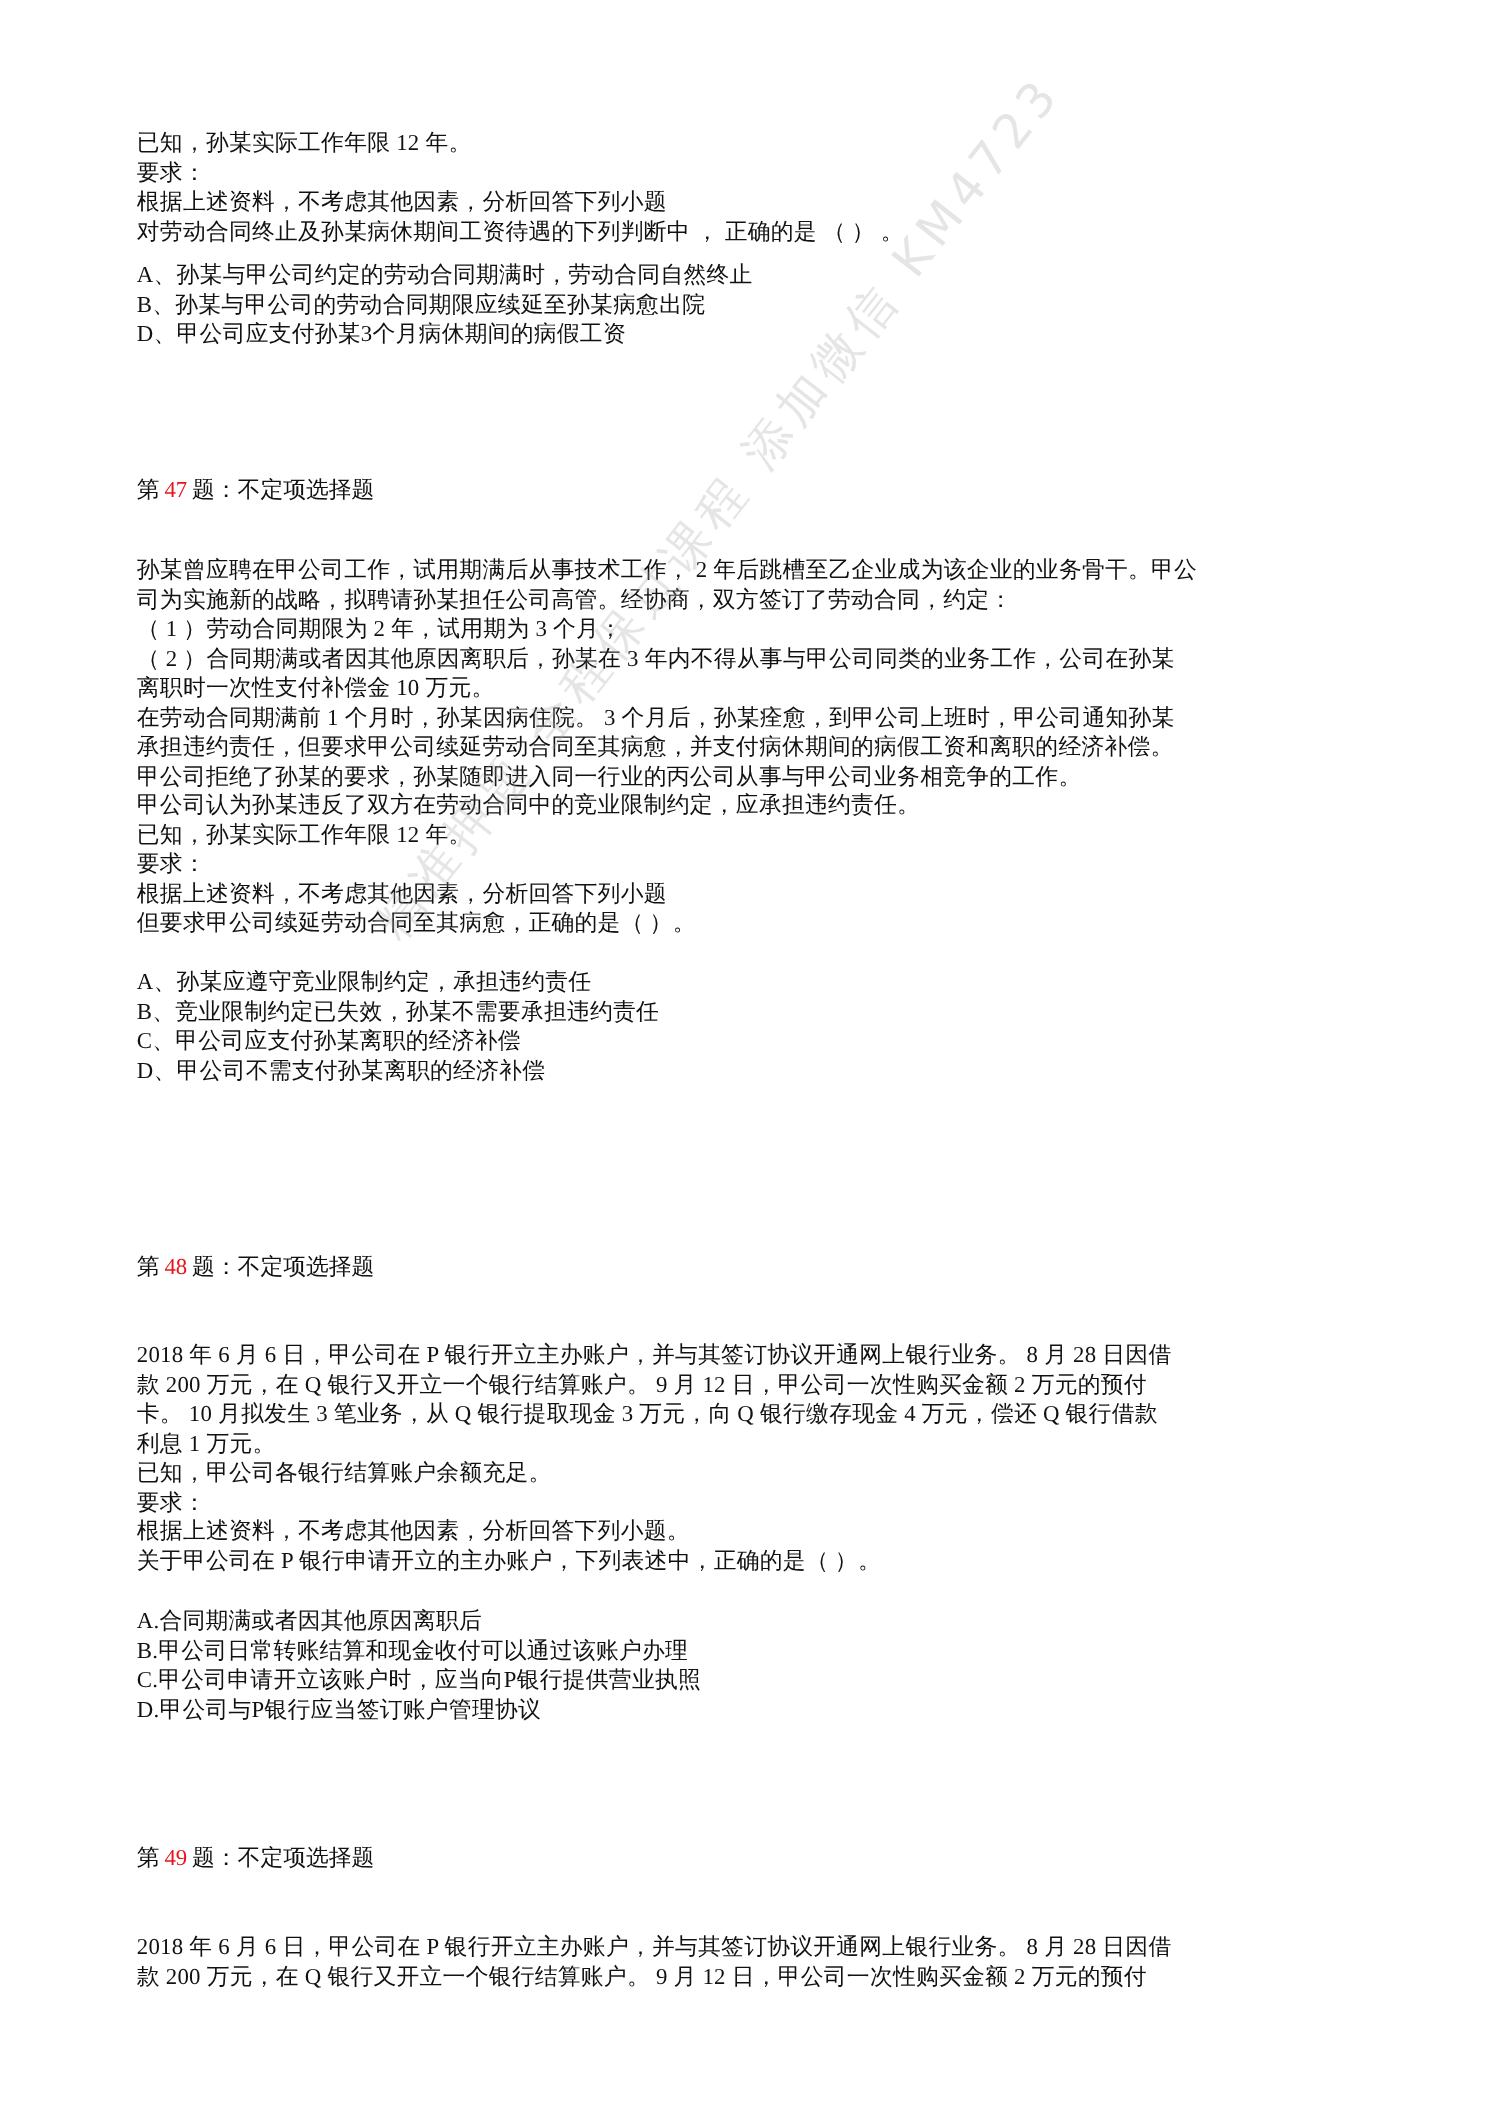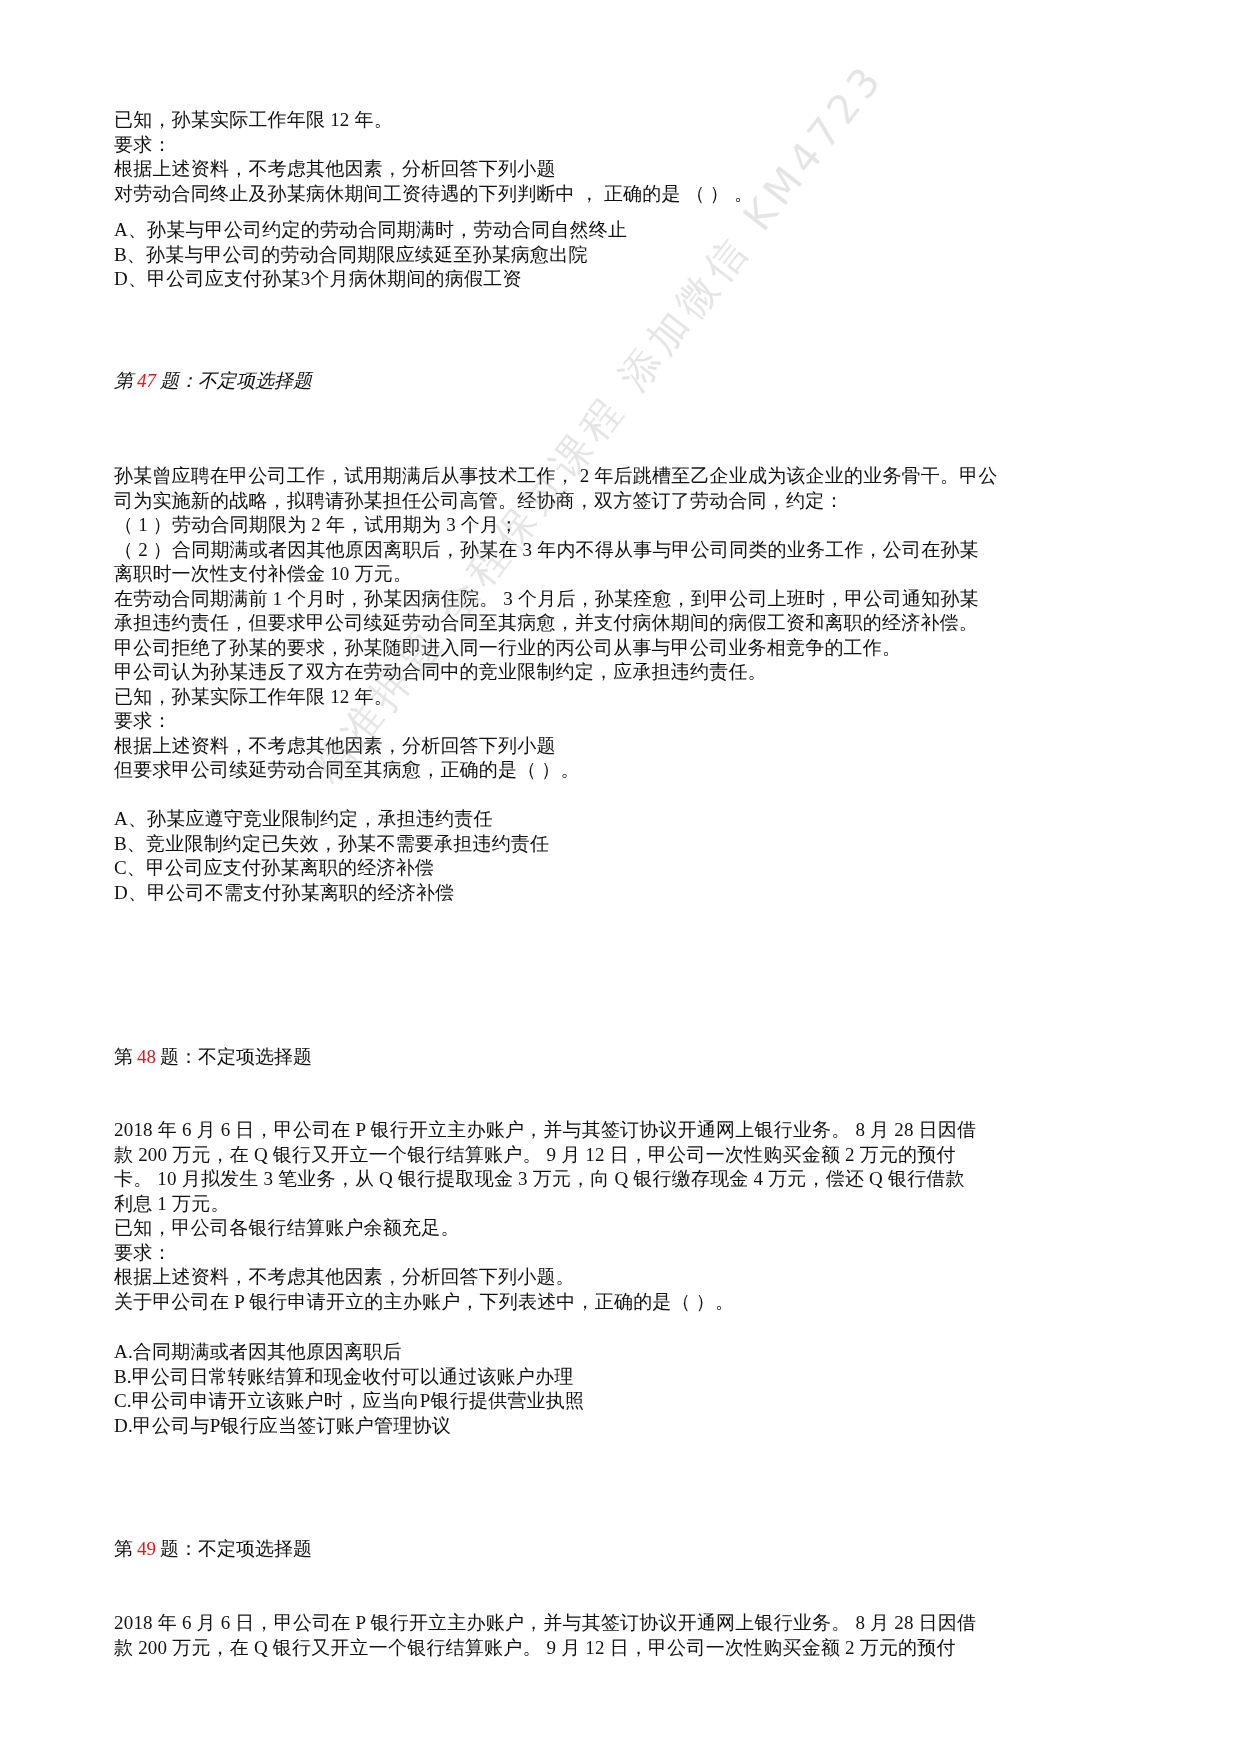--- a/index.html
+++ b/index.html
@@ -69,21 +69,21 @@
     <span class="line">要求：</span>
     <span class="line">根据上述资料，不考虑其他因素，分析回答下列小题</span>
     <span class="line">对劳动合同终止及孙某病休期间工资待遇的下列判断中 ，   正确的是  （  ）   。</span>
   </div>
   <div class="block" style="top:218px;">
     <span class="line">A、孙某与甲公司约定的劳动合同期满时，劳动合同自然终止</span>
     <span class="line">B、孙某与甲公司的劳动合同期限应续延至孙某病愈出院</span>
     <span class="line">D、甲公司应支付孙某3个月病休期间的病假工资</span>
   </div>
 
-  <div class="block" style="top:368px;font-style:italic;">
+  <div class="block" style="top:396px;">
     <span class="q-header">
       <span>第</span><span class="q-num">47</span><span>题：不定项选择题</span>
     </span>
   </div>
   <div class="block" style="top:464px;">
     <span class="line">孙某曾应聘在甲公司工作，试用期满后从事技术工作，  2 年后跳槽至乙企业成为该企业的业务骨干。甲公</span>
     <span class="line">司为实施新的战略，拟聘请孙某担任公司高管。经协商，双方签订了劳动合同，约定：</span>
     <span class="line">（ 1 ）劳动合同期限为  2 年，试用期为  3 个月；</span>
     <span class="line">（ 2 ）合同期满或者因其他原因离职后，孙某在  3 年内不得从事与甲公司同类的业务工作，公司在孙某</span>
     <span class="line">离职时一次性支付补偿金  10 万元。</span>

